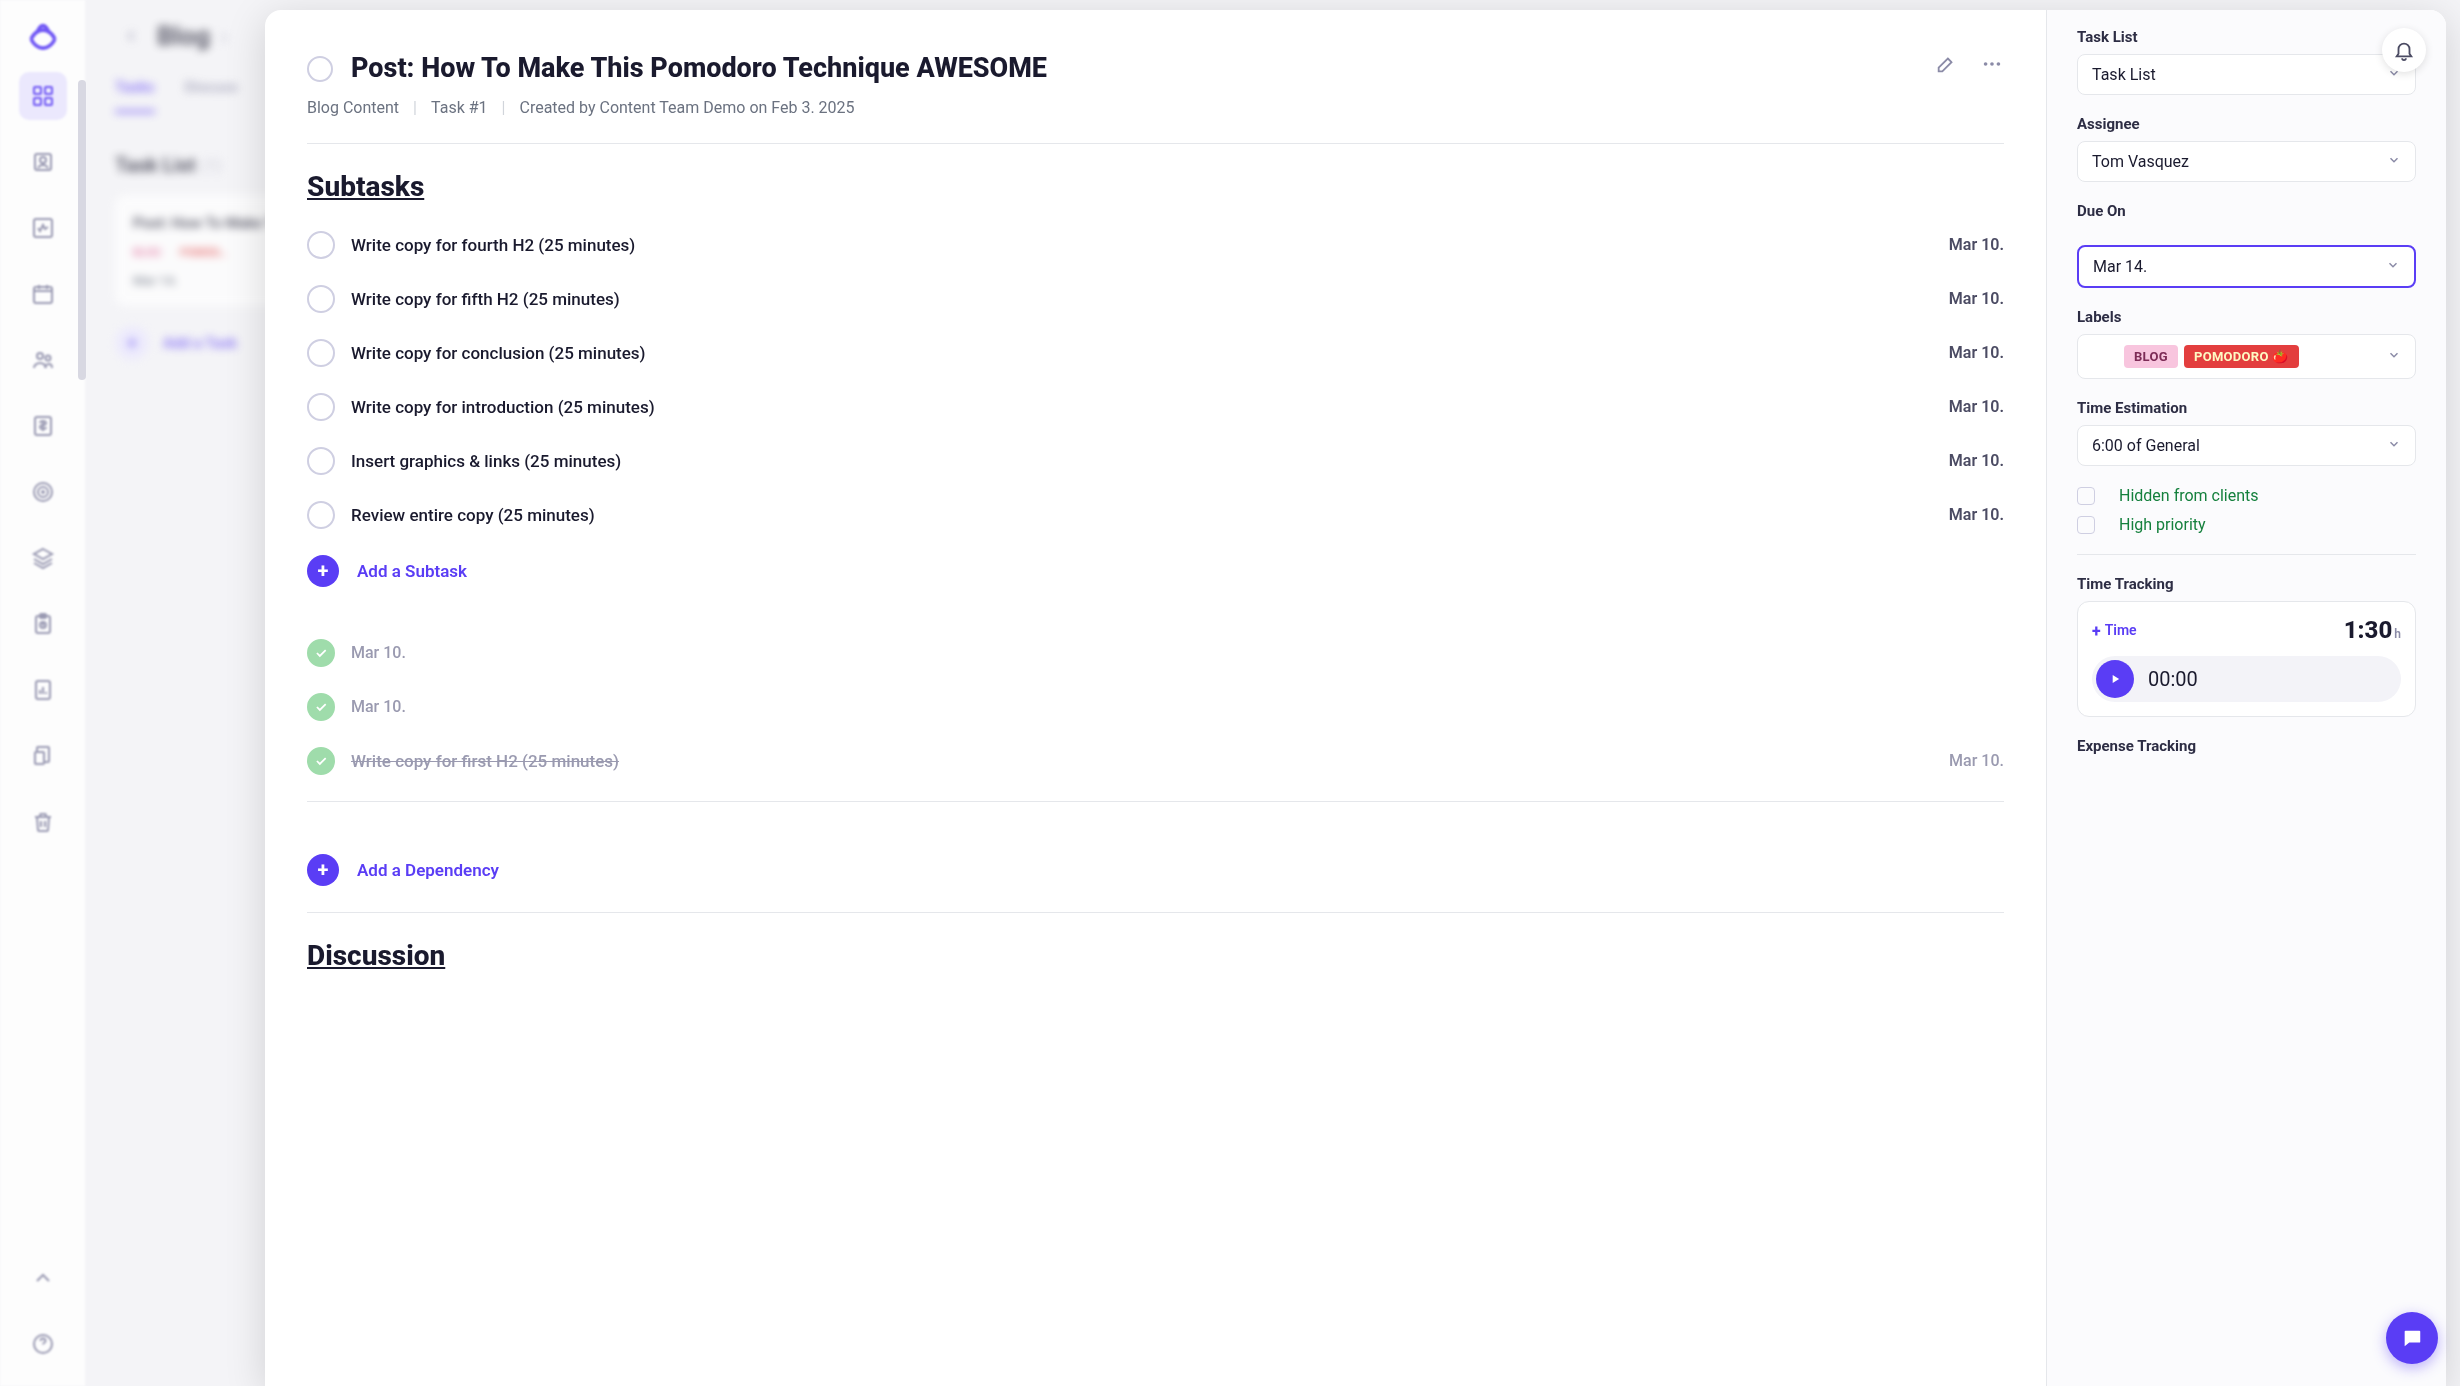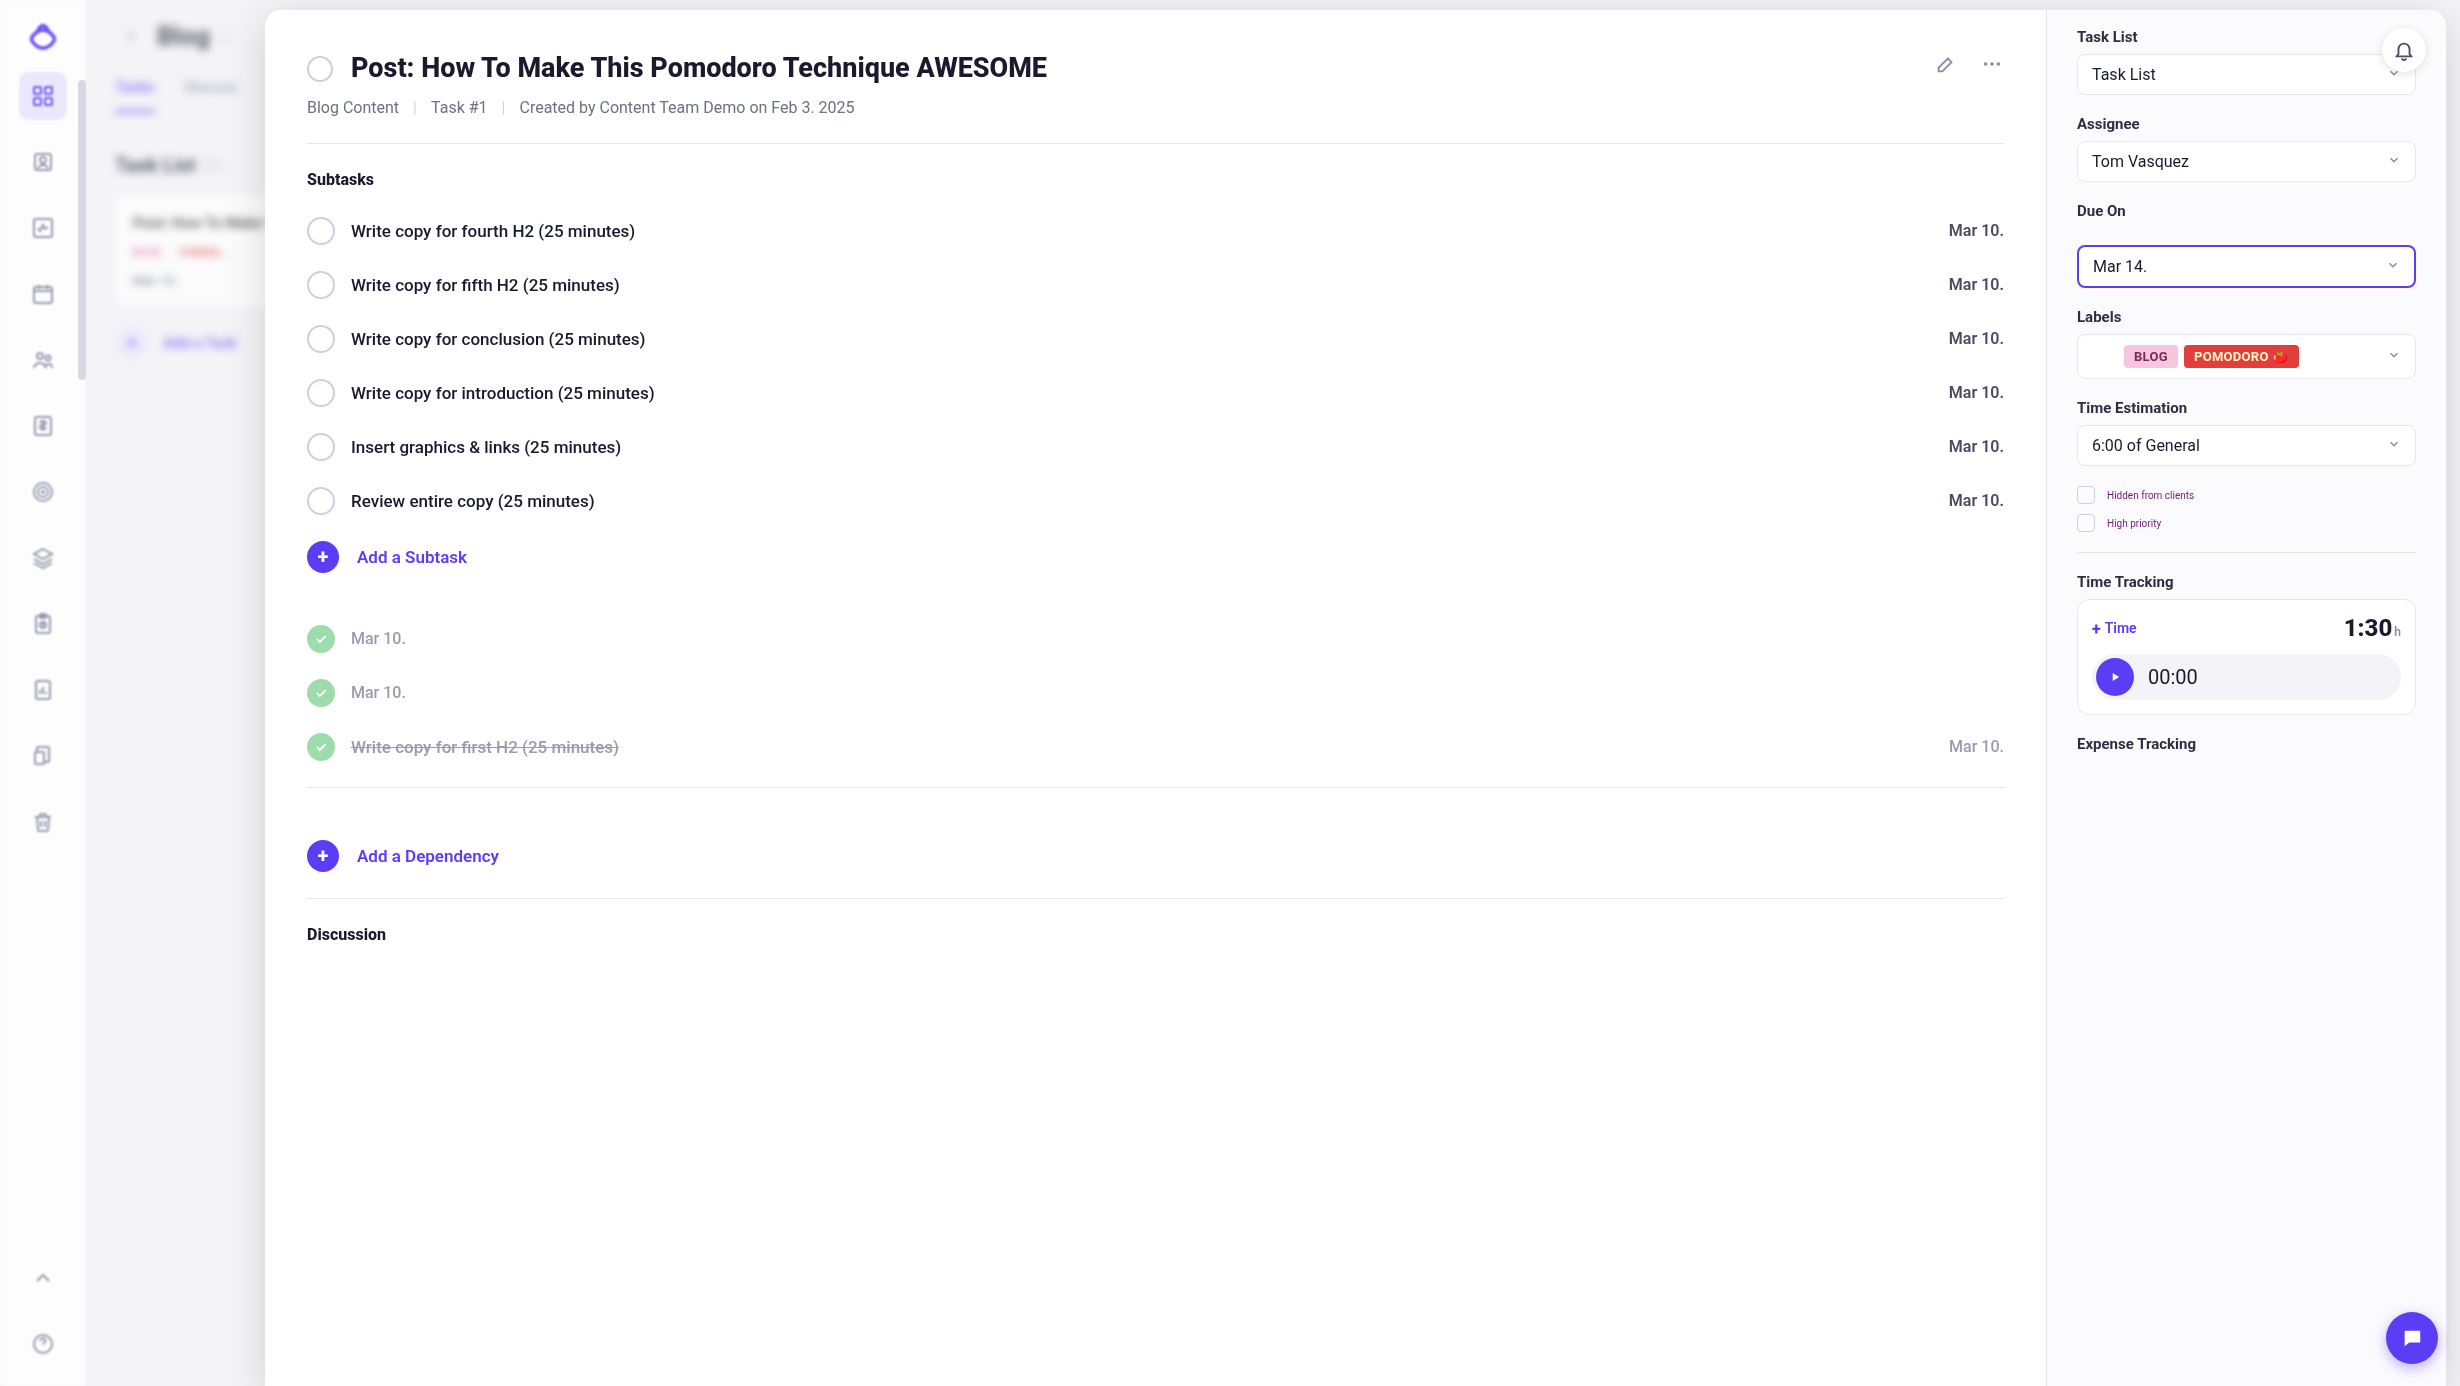--- a/index.html
+++ b/index.html
@@ -116,21 +116,21 @@
   .task-header { display:flex; align-items:flex-start; gap:18px;}
   .task-checkbox {
     width:26px; height:26px; border:2px solid #cfcfe2; border-radius:50%; flex-shrink:0; margin-top:4px; cursor:pointer;
   }
   .task-title { flex:1; font-size:27px; font-weight:800; line-height:1.25;}
   .header-actions { display:flex; gap:22px; color:#8b8ba7; align-items:center;}
   .header-actions .icon-btn { cursor:pointer; width:24px; height:24px; display:flex; align-items:center; justify-content:center;}
   .meta-line { margin-top:12px; display:flex; gap:14px; color:var(--gray-text); font-size:16px; align-items:center;}
   .meta-sep { color:#d1d5db;}
   .divider { height:1px; background:var(--gray-border); margin:26px 0;}
-  .section-title { font-size:16px; font-weight:800;}
+  .section-title { font-size:28px; font-weight:800;text-decoration:underline;}
   .subtask-list { margin-top:28px; display:flex; flex-direction:column; gap:26px;}
   .subtask-row { display:flex; align-items:center; gap:16px;}
   .sub-check {
     width:28px; height:28px; border:2px solid #cfcfe2; border-radius:50%; flex-shrink:0; cursor:pointer;
     display:flex; align-items:center; justify-content:center;
   }
   .sub-check.done { background: var(--green-done); border-color: var(--green-done);}
   .sub-check.done svg { width:14px; height:14px; color:#fff;}
   .sub-label { flex:1; font-size:17px; font-weight:500;}
   .subtask-row.completed .sub-label { text-decoration: line-through; color:#9a9ab0;}
@@ -148,21 +148,21 @@
     border:1px solid var(--gray-border); border-radius:8px; background:#fff;
     padding:10px 14px; font-size:16px; display:flex; align-items:center; justify-content:space-between;
     cursor:pointer;
   }
   .field-box.active { border:2px solid var(--purple);margin-top:25px;}
   .chev { color:#8b8ba7; }
   .labels-box { gap:6px; }
   .tag { font-size:13px; font-weight:700; padding:4px 10px; border-radius:4px; letter-spacing:0.3px;}
   .tag.blog { background:var(--pink-tag); color:#7d2b56;}
   .tag.pomo { background:var(--red-tag); color:#fef9c3;}
-  .checkbox-row { display:flex; align-items:center; gap:12px; font-size:10px; color:#701a75;}
+  .checkbox-row { display:flex; align-items:center; gap:24px; font-size:16px; color:#15803d;}
   .checkbox-sq { width:18px; height:18px; border:1px solid #cfcfe2; border-radius:4px; cursor:pointer;}
   .side-divider { height:1px; background:var(--gray-border);}
   .time-card { border:1px solid var(--gray-border); border-radius:12px; background:#fff; padding:14px;}
   .time-top { display:flex; justify-content:space-between; align-items:center;}
   .time-add { color:var(--purple); font-size:14px; font-weight:600; display:flex; align-items:center; gap:4px; cursor:pointer;}
   .time-total { font-size:24px; font-weight:800;}
   .time-total .unit { font-size:12px; color:#8b8ba7; font-weight:600; margin-left:2px;}
   .timer-row { margin-top:12px; background:#f3f3f8; border-radius:30px; display:flex; align-items:center; gap:14px; padding:4px;}
   .play-btn { width:38px; height:38px; border-radius:50%; background:var(--purple); display:flex; align-items:center; justify-content:center; cursor:pointer;}
   .play-btn svg { color:#fff; width:14px; height:14px;}

